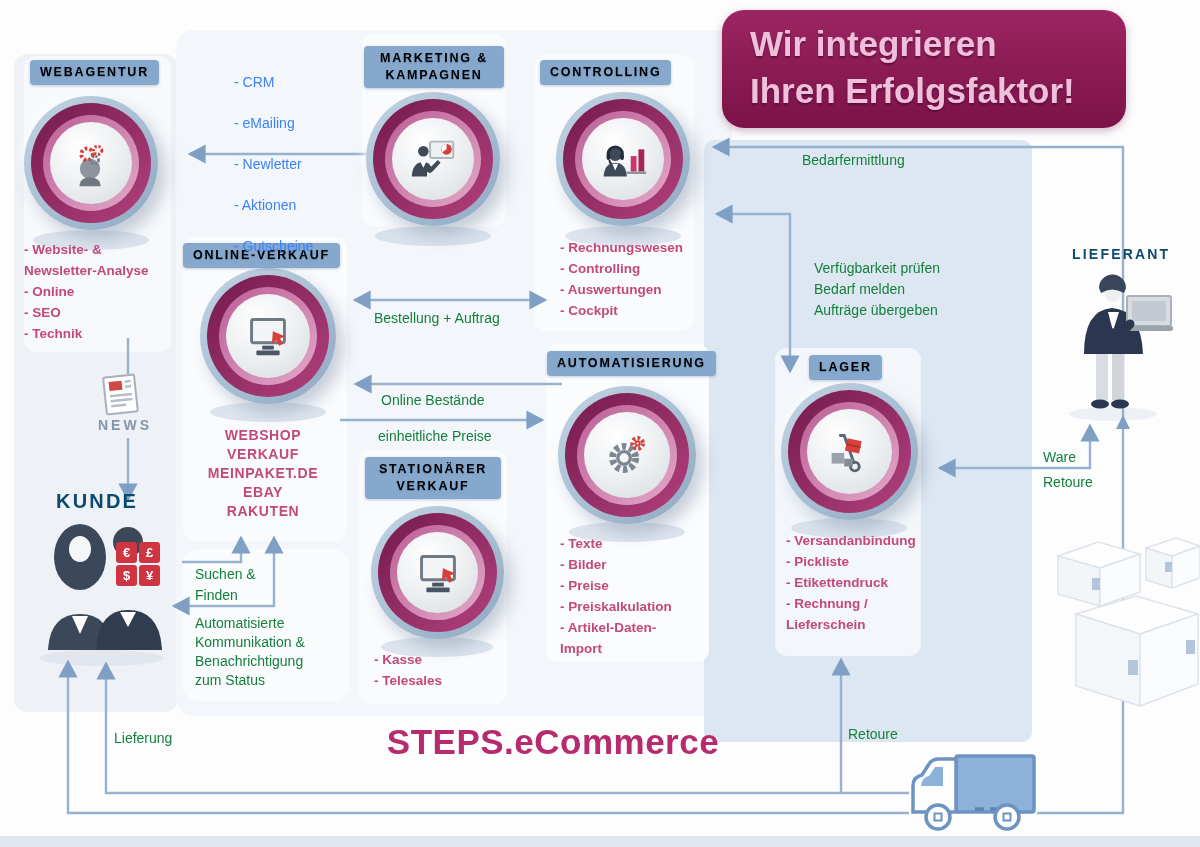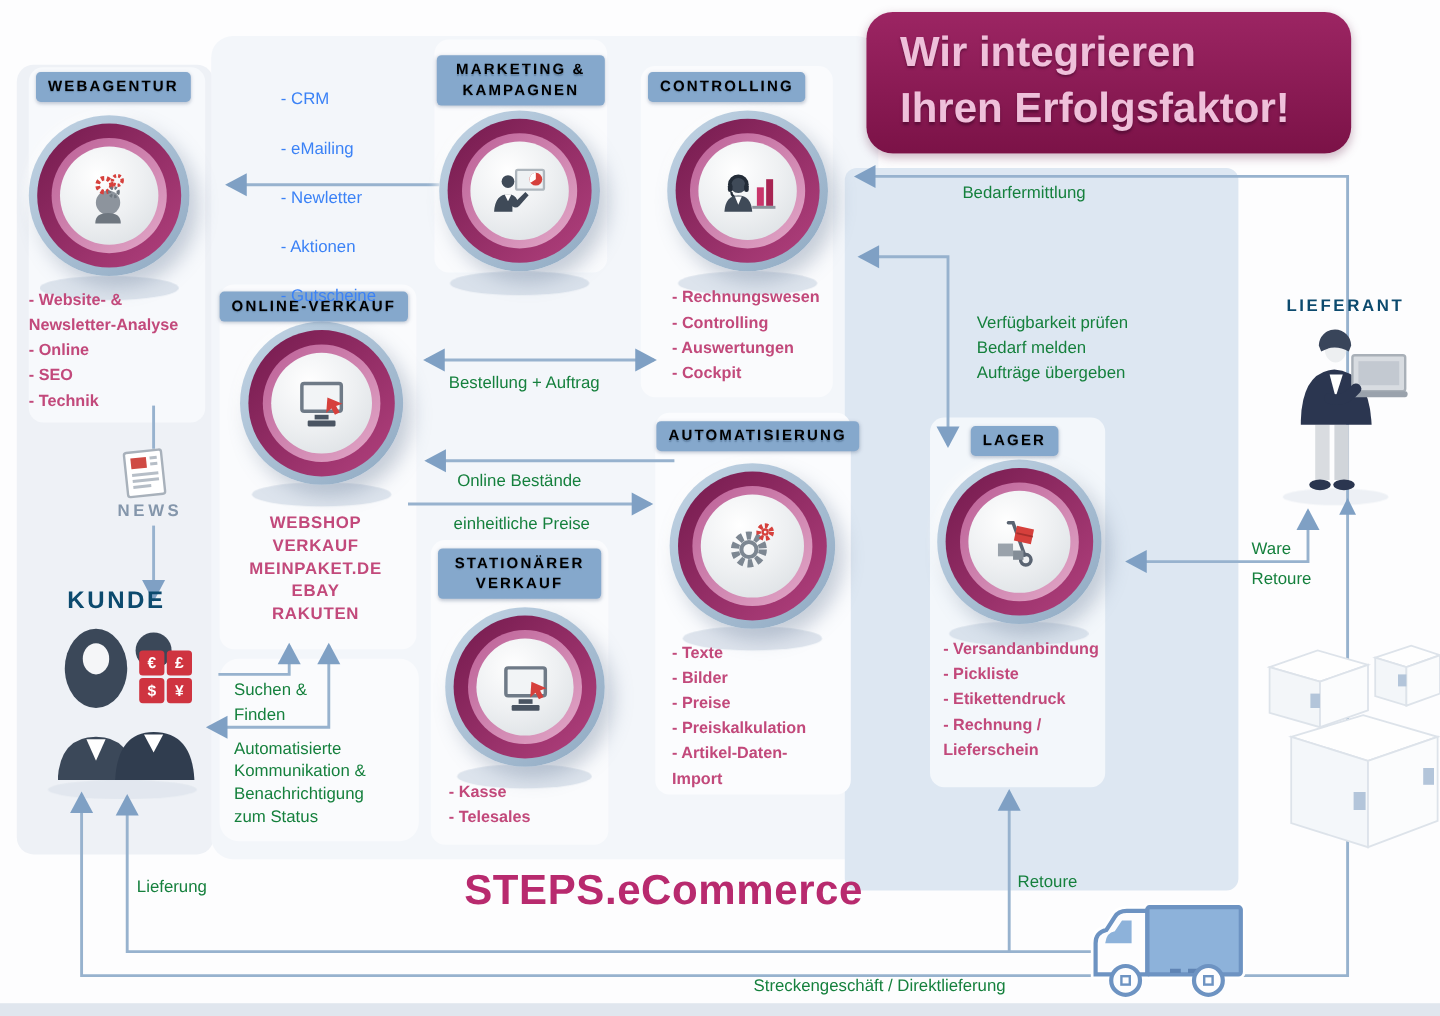--- a/index.html
+++ b/index.html
@@ -370,21 +370,20 @@
   <div class="abs blue pre" style="left:195px;top:564px">Suchen &amp;
 Finden</div>
   <div class="abs blue pre" style="left:195px;top:614px;line-height:19px">Automatisierte
 Kommunikation &amp;
 Benachrichtigung
 zum Status</div>
   <div class="abs blue" style="left:1043px;top:447px">Ware</div>
   <div class="abs blue" style="left:1043px;top:472px">Retoure</div>
   <div class="abs blue" style="left:114px;top:728px">Lieferung</div>
   <div class="abs blue" style="left:848px;top:724px">Retoure</div>
-  <div class="abs blue" style="left:598px;top:811px;width:270px;text-align:center">Streckengeschäft / Direktlieferung</div>
 
   <div class="abs caps-magenta" style="left:56px;top:490px;font-size:20px">KUNDE</div>
   <div class="abs caps-magenta" style="left:1072px;top:246px;font-size:14px">LIEFERANT</div>
   <div class="abs" style="left:98px;top:417px;font-size:14px;font-weight:bold;letter-spacing:3px;color:#8496ab">NEWS</div>
 
   <div id="tiles">
       <div>€</div>
       <div>£</div>
       <div>$</div>
       <div>¥</div>

